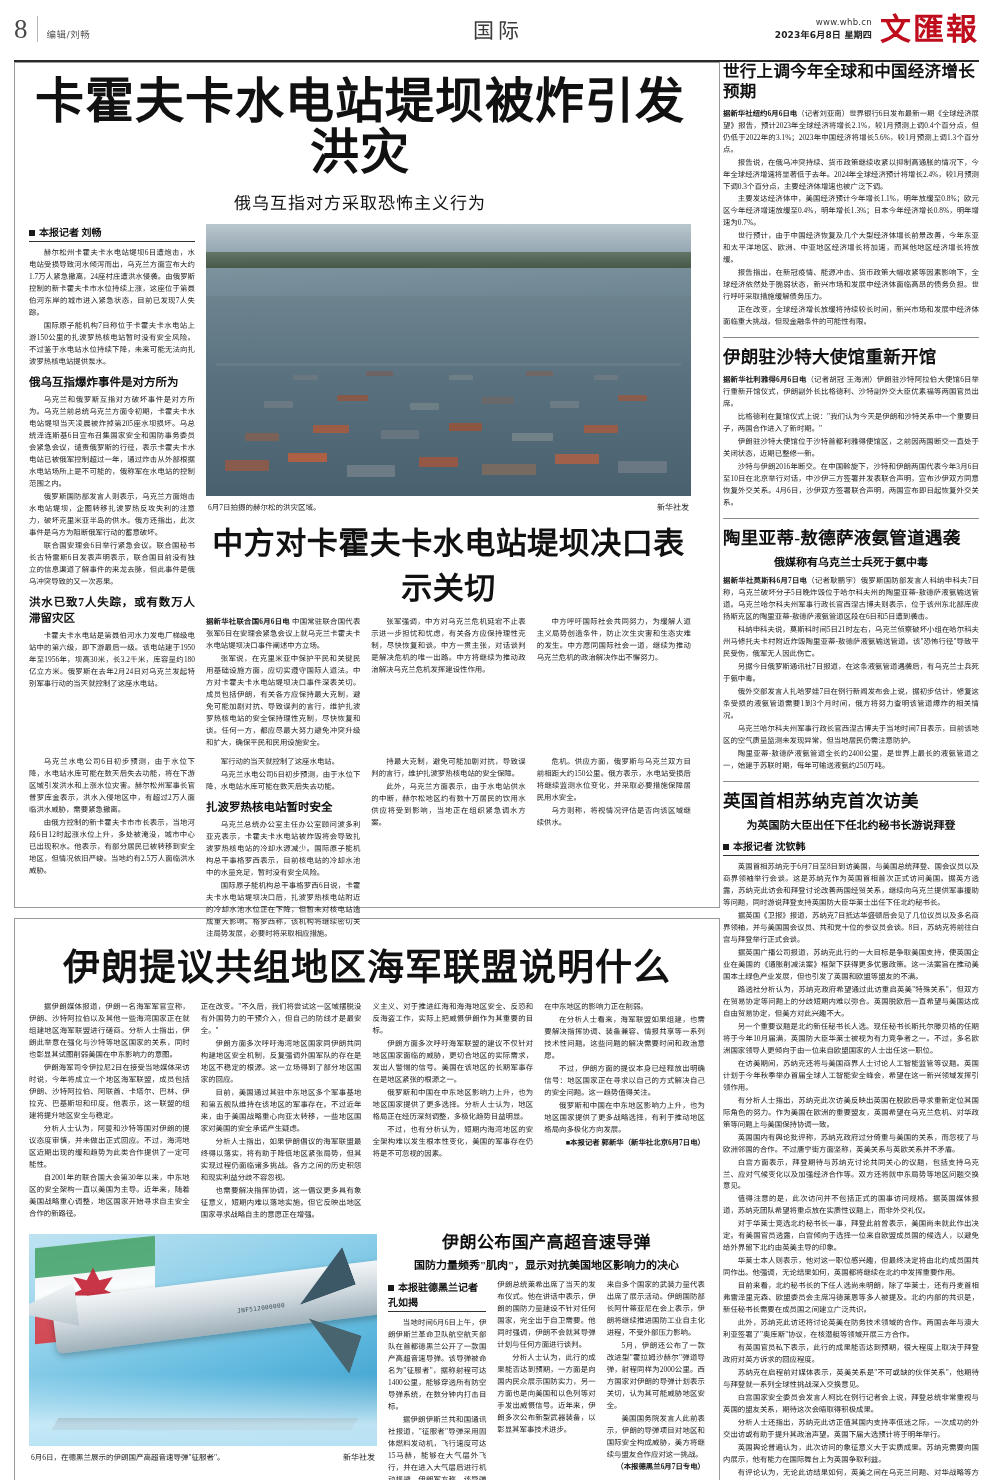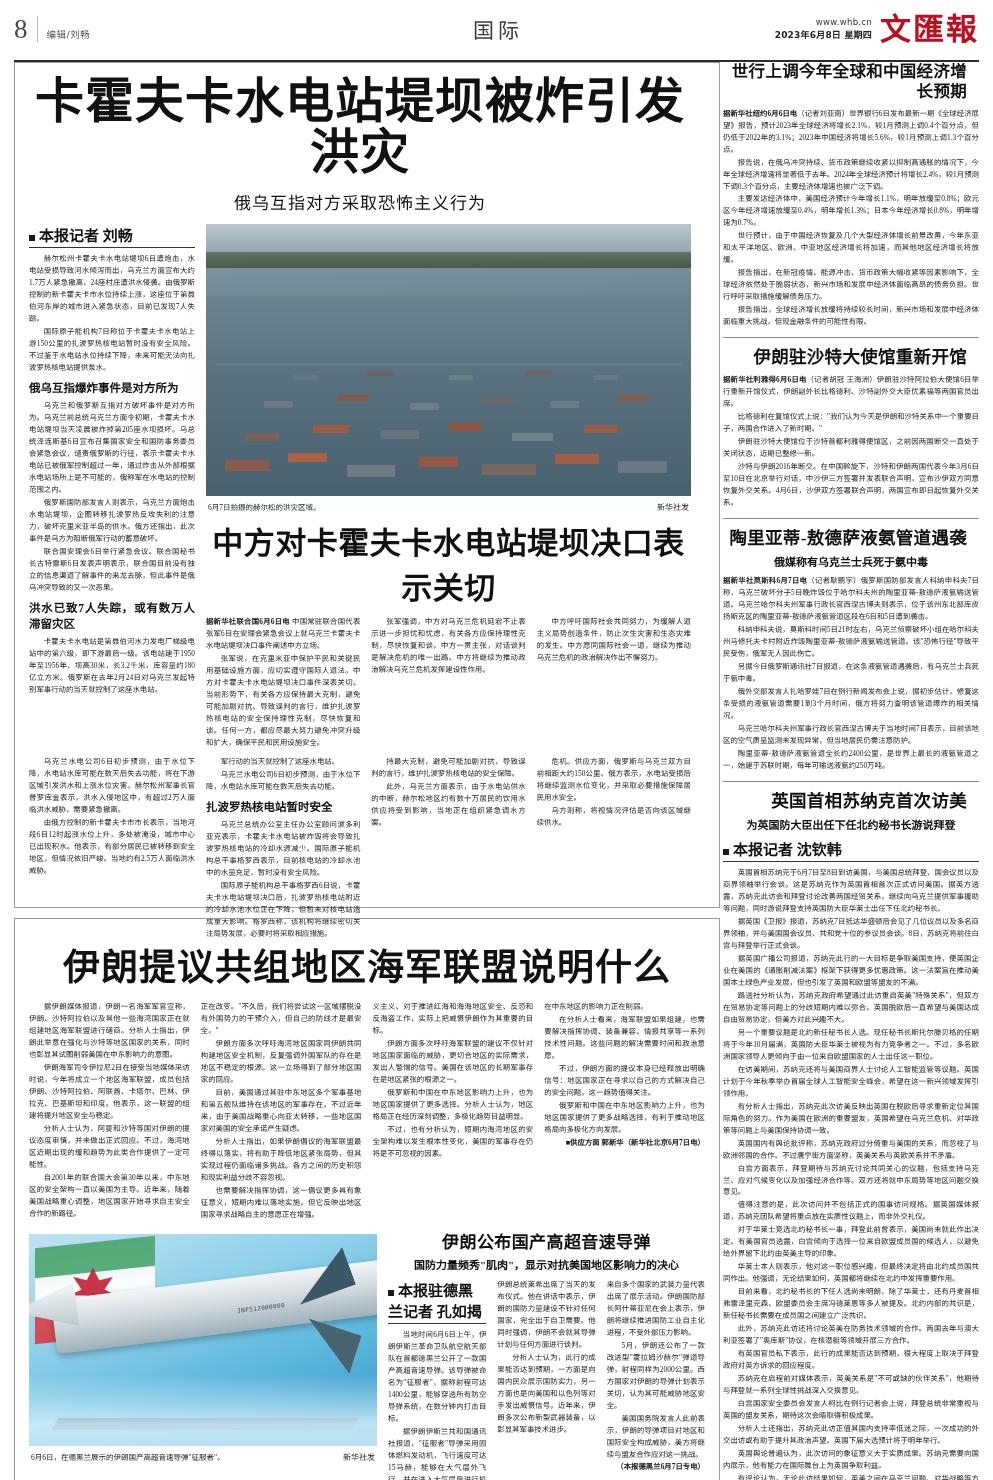--- a/index.html
+++ b/index.html
@@ -29,21 +29,21 @@
     font-family:"Liberation Serif",serif;}
   .mh-rule{height:2px;background:#2b2b2b;margin:2px 0 0 0;}
 
   
   .body-col{font-size:7.4px;line-height:1.62;text-align:justify;color:#1a1a1a;
     font-family:"Liberation Serif",serif;}
   .body-col p{margin:0 0 1px 0;text-indent:2em;}
   .body-col p.noind{text-indent:0;}
   .dateline{font-weight:bold;}
 
-  .byline{font-size:15px;font-weight:bold;border-bottom:1px solid #333;
+  .byline{font-size:10px;font-weight:bold;border-bottom:1px solid #333;
     padding-bottom:2px;margin-bottom:5px;display:block;}
   .byline .sq{display:inline-block;width:6px;height:6px;background:#1a1a1a;margin-right:4px;}
 
   .subhead{font-size:11.5px;font-weight:bold;line-height:1.35;margin:7px 0 4px 0;
     text-align:justify;}
 
   
   .block{border:1px solid #9a9a9a;box-sizing:border-box;}
   .block-top{padding:12px 28px 10px 14px;height:846px;position:relative;}
 
@@ -72,22 +72,22 @@
   .credit{font-size:8px;}
 
   .hl-second{font-size:31px;font-weight:bold;text-align:center;letter-spacing:.5px;
     margin:6px 0 8px 0;font-family:"Liberation Serif",serif;}
 
   .three-col{display:flex;gap:11px;}
   .three-col > div{flex:1;}
 
   
   .sidebar{position:absolute;right:14px;top:62px;width:256px;}
-  .sb-hl{font-size:17.5px;font-weight:bold;text-align:right;line-height:1.2;
-    margin:0 12px 6px 0;letter-spacing:.3px;font-family:"Liberation Serif",serif;}
+  .sb-hl{font-size:17.5px;font-weight:bold;text-align:left;line-height:1.2;
+    margin:0 0 6px 0;letter-spacing:.3px;font-family:"Liberation Serif",serif;}
   .sb-hl.sans{font-family:"DejaVu Sans","Liberation Sans",sans-serif;font-size:16.5px;}
   .sb-sub{font-size:11px;font-weight:bold;text-align:center;margin:-2px 0 6px 0;}
   .sb-sep{border-top:1px solid #8a8a8a;margin:9px 0 9px 0;}
 
   
   .block-bot{padding:12px 14px 10px 14px;height:644px;position:relative;margin-top:10px;}
   .hl-bot{font-size:37px;font-weight:bold;text-align:center;letter-spacing:1px;
     margin:6px 0 10px 0;font-family:"Liberation Serif",serif;}
   .bot-grid{display:flex;gap:11px;}
   .bot-col{flex:1;}
@@ -207,21 +207,21 @@
           <span>6月7日拍摄的赫尔松的洪灾区域。</span>
           <span class="credit">新华社发</span>
         </div>
 
         <div class="hl-second">中方对卡霍夫卡水电站堤坝决口表示关切</div>
 
         <div class="three-col">
           <div>
             <div class="body-col">
               <p class="noind"><span class="dateline">据新华社联合国6月6日电 </span>中国常驻联合国代表张军6日在安理会紧急会议上就乌克兰卡霍夫卡水电站堤坝决口事件阐述中方立场。</p>
-              <p>张军说，在克里米亚中保护平民和关键民用基础设施方面，应切实遵守国际人道法。中方对卡霍夫卡水电站堤坝决口事件深表关切。当前形势下，有关各方应保持最大克制，避免可能加剧对抗、导致误判的言行，维护扎波罗热核电站的安全保持理性克制，尽快恢复和谈。任何一方，都应尽最大努力避免冲突升级和扩大，确保平民和民用设施安全。</p>
+              <p>张军说，在克里米亚中保护平民和关键民用基础设施方面，应切实遵守国际人道法。中方对卡霍夫卡水电站堤坝决口事件深表关切。成员包括伊朗，有关各方应保持最大克制，避免可能加剧对抗、导致误判的言行，维护扎波罗热核电站的安全保持理性克制，尽快恢复和谈。任何一方，都应尽最大努力避免冲突升级和扩大，确保平民和民用设施安全。</p>
             </div>
           </div>
           <div>
             <div class="body-col">
               <p>张军强调，中方对乌克兰危机延宕不止表示进一步担忧和忧虑，有关各方应保持理性克制，尽快恢复和谈。中方一贯主张，对话谈判是解决危机的唯一出路。中方将继续为推动政治解决乌克兰危机发挥建设性作用。</p>
             </div>
           </div>
           <div>
             <div class="body-col">
               <p>中方呼吁国际社会共同努力，为缓解人道主义局势创造条件，防止次生灾害和生态灾难的发生。中方愿同国际社会一道，继续为推动乌克兰危机的政治解决作出不懈努力。</p>
@@ -267,21 +267,21 @@
   <div class="sidebar">
 
     <div>
       <div class="sb-hl sans">世行上调今年全球和中国经济增长预期</div>
       <div class="body-col">
         <p class="noind"><span class="dateline">据新华社纽约6月6日电</span>（记者刘亚南）世界银行6日发布最新一期《全球经济展望》报告，预计2023年全球经济将增长2.1%，较1月预测上调0.4个百分点，但仍低于2022年的3.1%；2023年中国经济将增长5.6%，较1月预测上调1.3个百分点。</p>
         <p>报告说，在俄乌冲突持续、货币政策继续收紧以抑制高通胀的情况下，今年全球经济增速将显著低于去年。2024年全球经济预计将增长2.4%，较1月预测下调0.3个百分点，主要经济体增速也被广泛下调。</p>
         <p>主要发达经济体中，美国经济预计今年增长1.1%，明年放缓至0.8%；欧元区今年经济增速放缓至0.4%，明年增长1.3%；日本今年经济增长0.8%，明年增速为0.7%。</p>
         <p>世行预计，由于中国经济恢复及几个大型经济体增长前景改善，今年东亚和太平洋地区、欧洲、中亚地区经济增长将加速，而其他地区经济增长将放缓。</p>
         <p>报告指出，在新冠疫情、能源冲击、货币政策大幅收紧等因素影响下，全球经济依然处于脆弱状态，新兴市场和发展中经济体面临高昂的债务负担。世行呼吁采取措施缓解债务压力。</p>
-        <p>报告指出，全球经济增长放缓将持续较长时间，新兴市场和发展中经济体面临重大挑战，但现金融条件的可能性有限。</p>
+        <p>正在改变，全球经济增长放缓将持续较长时间，新兴市场和发展中经济体面临重大挑战，但现金融条件的可能性有限。</p>
       </div>
     </div>
 
     <div class="sb-sep"></div>
 
     <div>
       <div class="sb-hl">伊朗驻沙特大使馆重新开馆</div>
       <div class="body-col">
         <p class="noind"><span class="dateline">据新华社利雅得6月6日电</span>（记者胡冠 王海洲）伊朗驻沙特阿拉伯大使馆6日举行重新开馆仪式，伊朗副外长比格德利、沙特副外交大臣优素福等两国官员出席。</p>
         <p>比格德利在复馆仪式上说："我们认为今天是伊朗和沙特关系中一个重要日子，两国合作进入了新时期。"</p>
@@ -366,21 +366,21 @@
           <p>俄罗斯和中国在中东地区影响力上升，也为地区国家提供了更多选择。分析人士认为，地区格局正在经历深刻调整，多极化趋势日益明显。</p>
           <p>不过，也有分析认为，短期内海湾地区的安全架构难以发生根本性变化，美国的军事存在仍将是不可忽视的因素。</p>
         </div>
       </div>
       <div class="bot-col">
         <div class="body-col">
           <p class="noind">在中东地区的影响力正在削弱。</p>
           <p>在分析人士看来，海军联盟如果组建，也需要解决指挥协调、装备兼容、情报共享等一系列技术性问题。这些问题的解决需要时间和政治意愿。</p>
           <p>不过，伊朗方面的提议本身已经释放出明确信号：地区国家正在寻求以自己的方式解决自己的安全问题。这一趋势值得关注。</p>
           <p>俄罗斯和中国在中东地区影响力上升，也为地区国家提供了更多战略选择，有利于推动地区格局向多极化方向发展。</p>
-          <p class="noind" style="text-align:right;font-weight:bold;">■供应方面 郭新华（新华社北京6月7日电）</p>
+          <p class="noind" style="text-align:right;font-weight:bold;">■本报记者 郭新华（新华社北京6月7日电）</p>
         </div>
       </div>
     </div>
 
     <div class="bot-grid" style="margin-top:4px;">
       <div style="width:348px;flex:none;">
         <div class="missile">
           <div class="flag"></div>
           <div class="flagband-g"></div>
           <div class="flagband-r"></div>

